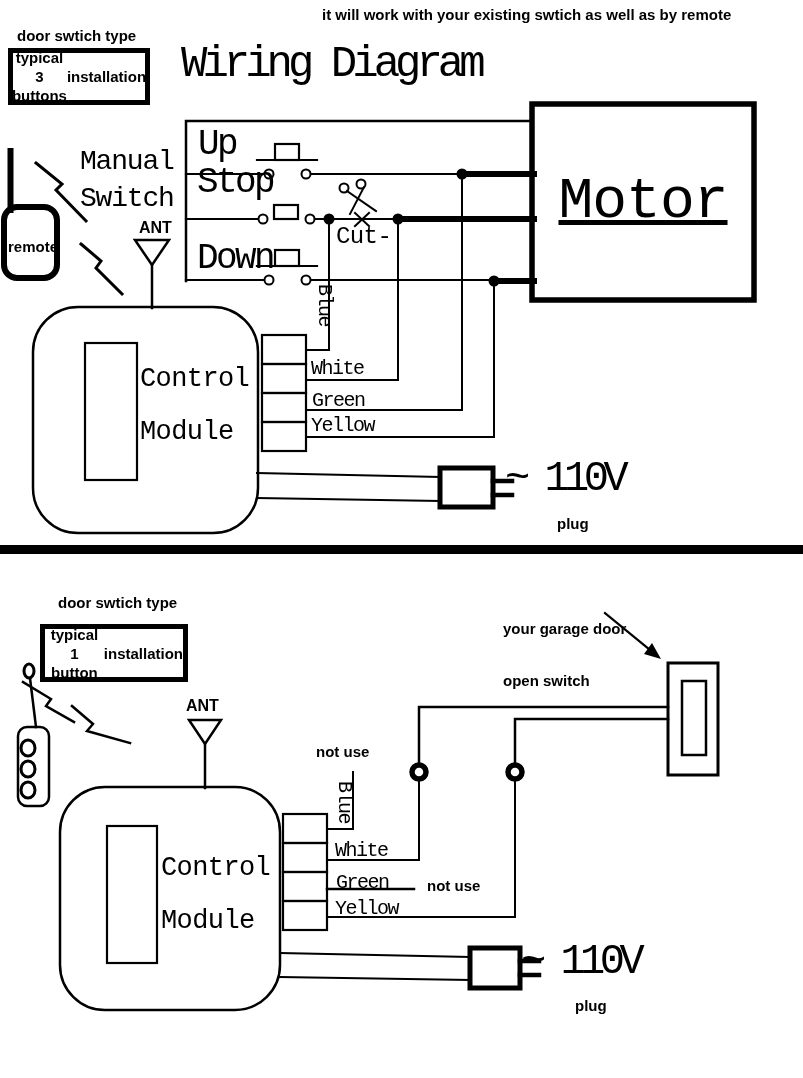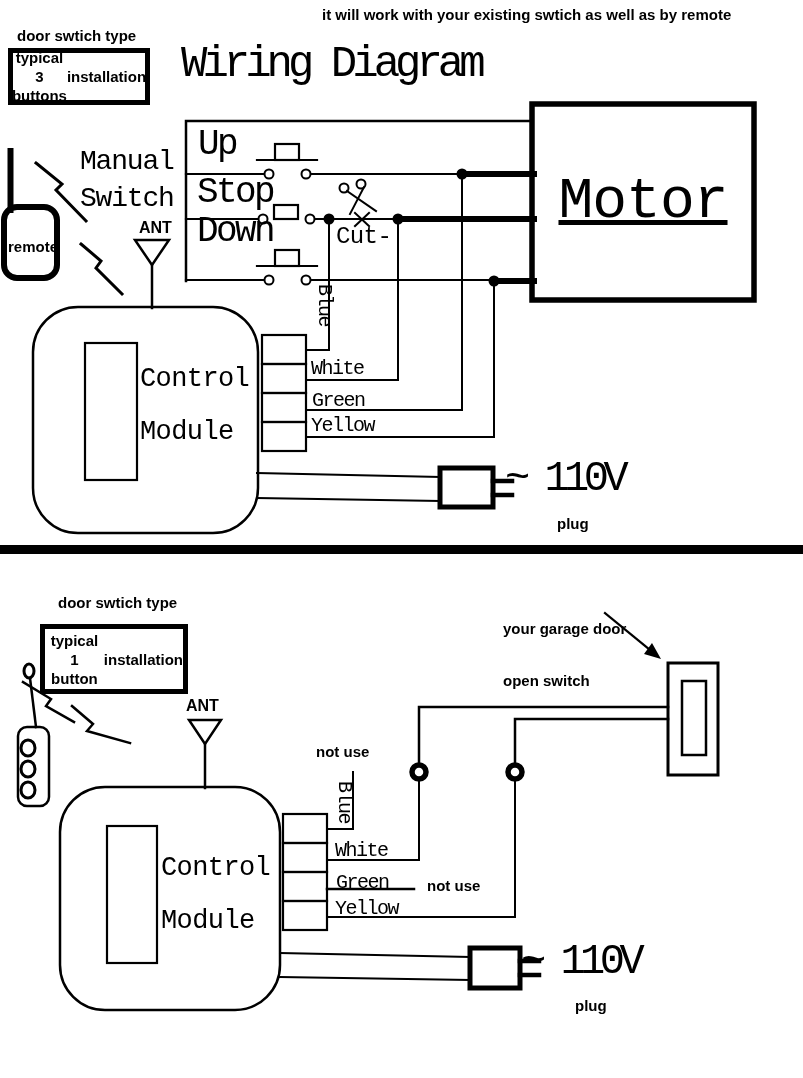--- a/index.html
+++ b/index.html
@@ -177,36 +177,36 @@
   <div class="lbl b15" style="left:17px;top:27px">door swtich type</div>
   <div class="instbox" style="left:8px;top:48px;width:142px;height:57px">
     <div class="b15">typical 3 buttons</div>
     <div class="b15">installation</div>
   </div>
   <div class="lbl mono t-title" style="left:181px;top:42px">Wiring Diagram</div>
   <div class="lbl mono t-man" style="left:80px;top:143px;width:112px;white-space:normal">Manual Switch</div>
   <div class="lbl b15" style="left:8px;top:238px">remote</div>
   <div class="lbl b16" style="left:139px;top:219px">ANT</div>
   <div class="lbl mono t-btn" style="left:198px;top:127px">Up</div>
-  <div class="lbl mono t-btn" style="left:197px;top:175px">Stop</div>
-  <div class="lbl mono t-btn" style="left:197px;top:214px">Down</div>
+  <div class="lbl mono t-btn" style="left:197px;top:165px">Stop</div>
+  <div class="lbl mono t-btn" style="left:197px;top:241px">Down</div>
   <div class="lbl mono t-cut" style="left:336px;top:225px">Cut-</div>
   <div class="motorbox">
     <span class="mono t-motor">Motor</span>
   </div>
   <div class="lbl mono t-cm" style="left:140px;top:353px;width:132px;white-space:normal">Control Module</div>
   <div class="lbl mono t-wire vert" style="left:334px;top:284px">Blue</div>
   <div class="lbl mono t-wire" style="left:311px;top:359px">White</div>
   <div class="lbl mono t-wire" style="left:312px;top:391px">Green</div>
   <div class="lbl mono t-wire" style="left:311px;top:416px">Yellow</div>
   <div class="lbl mono t-volt" style="left:505px;top:458px">~ 110V</div>
   <div class="lbl b15" style="left:557px;top:515px">plug</div>
 
   <div class="lbl b15" style="left:58px;top:594px">door swtich type</div>
-  <div class="instbox" style="left:40px;top:624px;width:148px;height:70px">
+  <div class="instbox" style="left:40px;top:624px;width:148px;height:58px">
     <div class="b15">typical 1 button</div>
     <div class="b15">installation</div>
   </div>
   <div class="lbl b15 two-line-18" style="left:503px;top:586px">
     <div>your garage door</div>
     <div>open switch</div>
   </div>
   <div class="lbl b16" style="left:186px;top:697px">ANT</div>
   <div class="lbl b15" style="left:316px;top:743px">not use</div>
   <div class="lbl mono t-wire vert" style="left:354px;top:781px">Blue</div>

